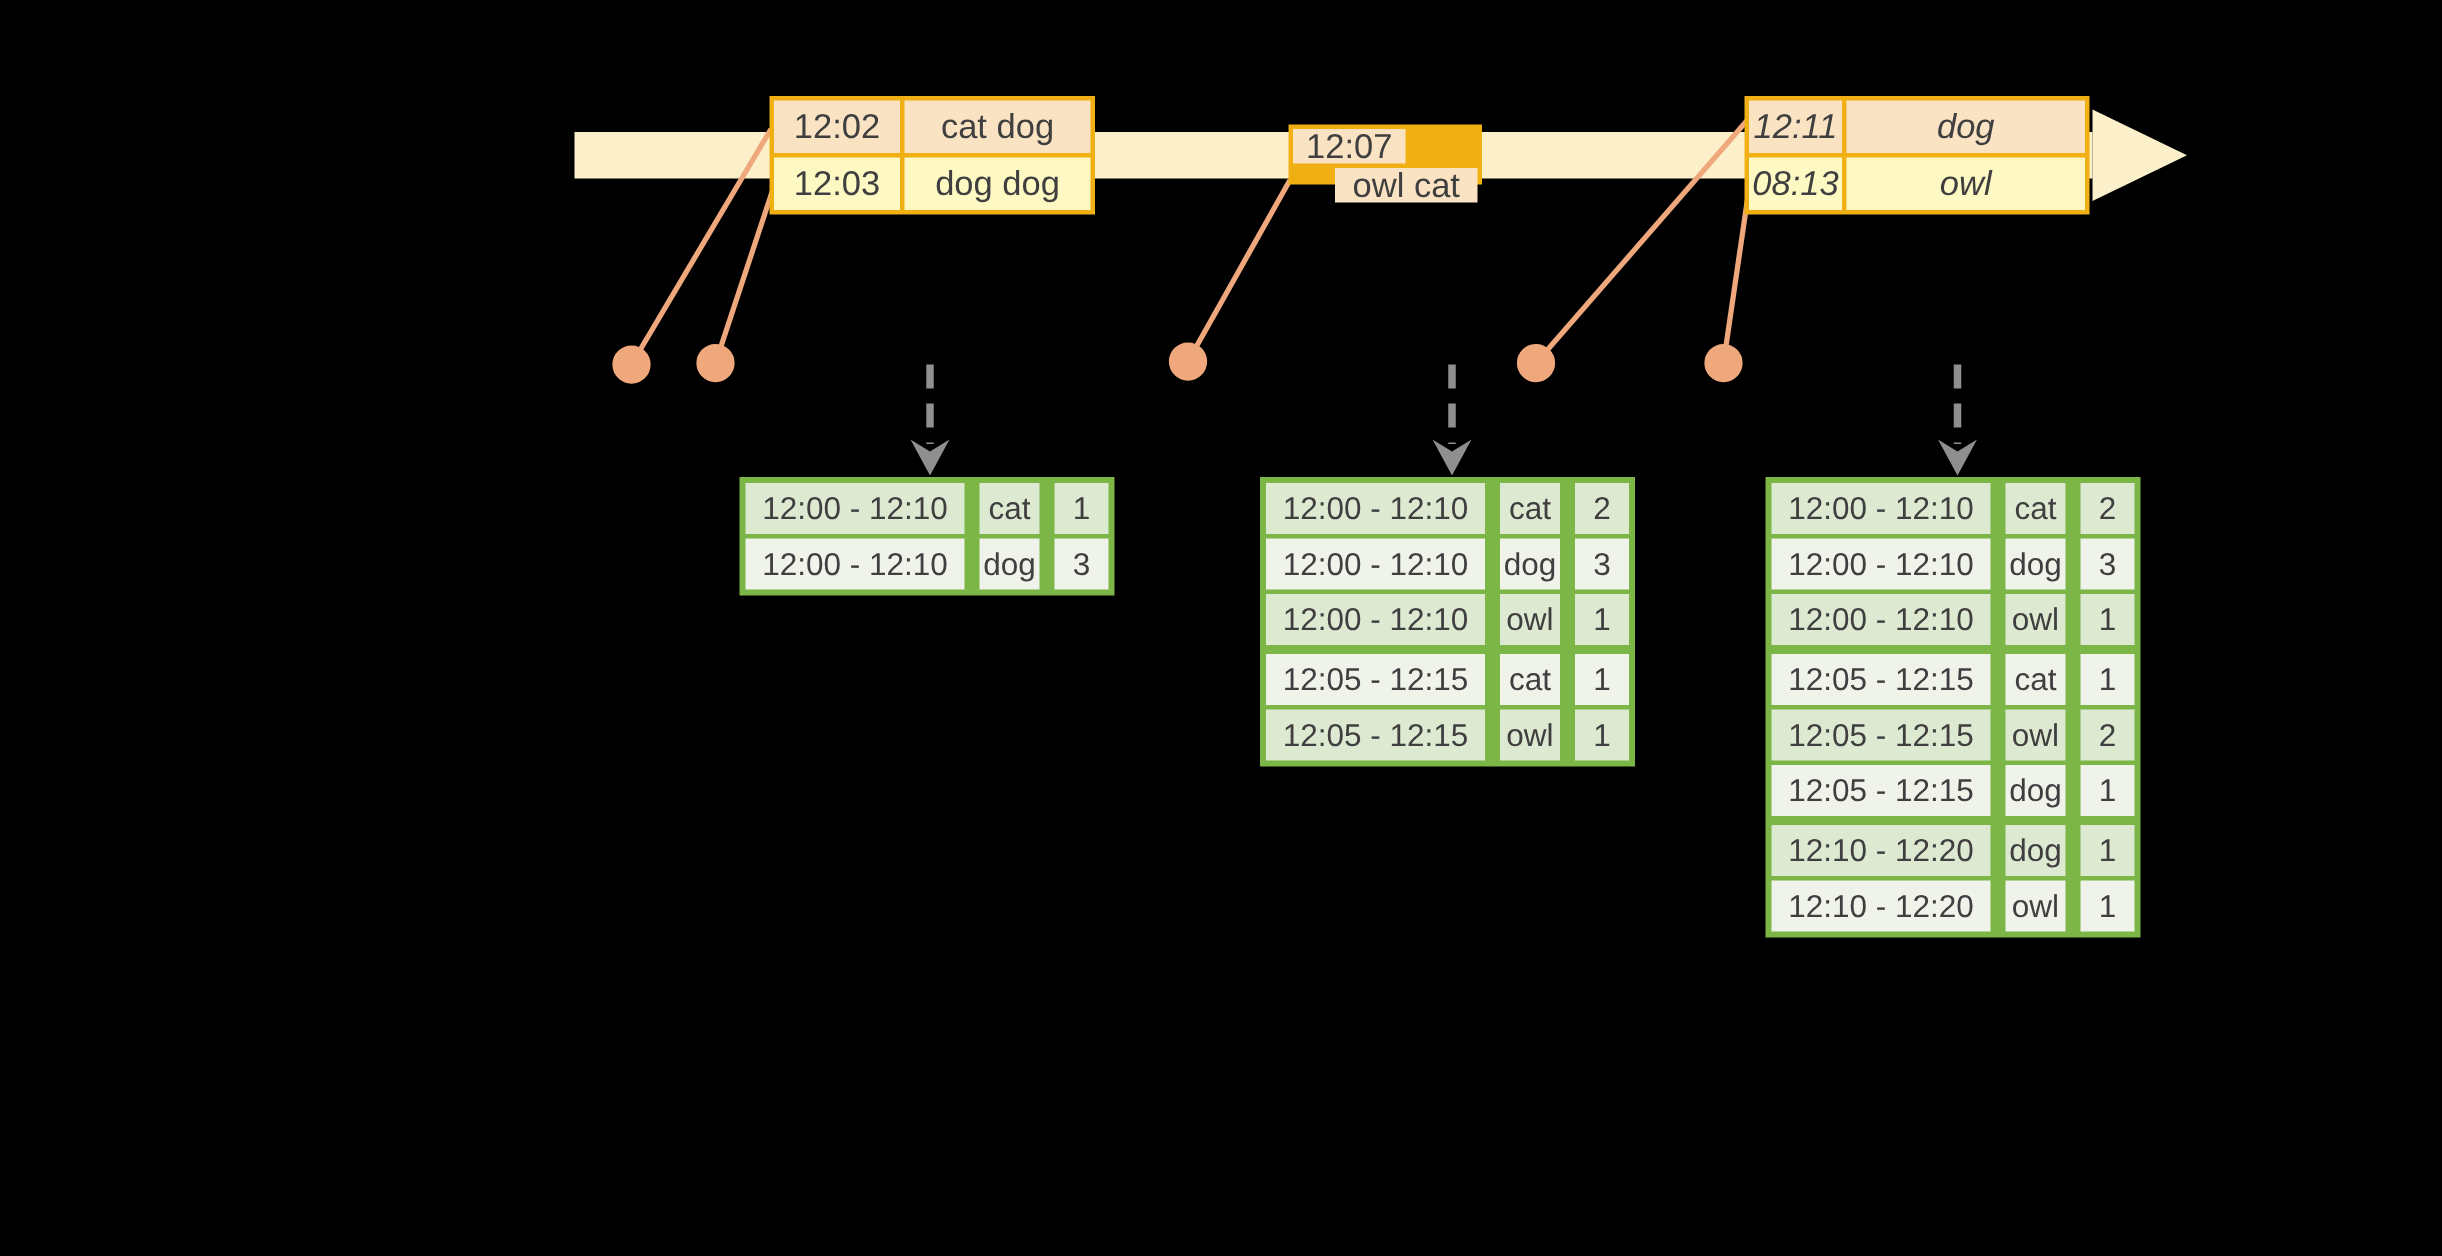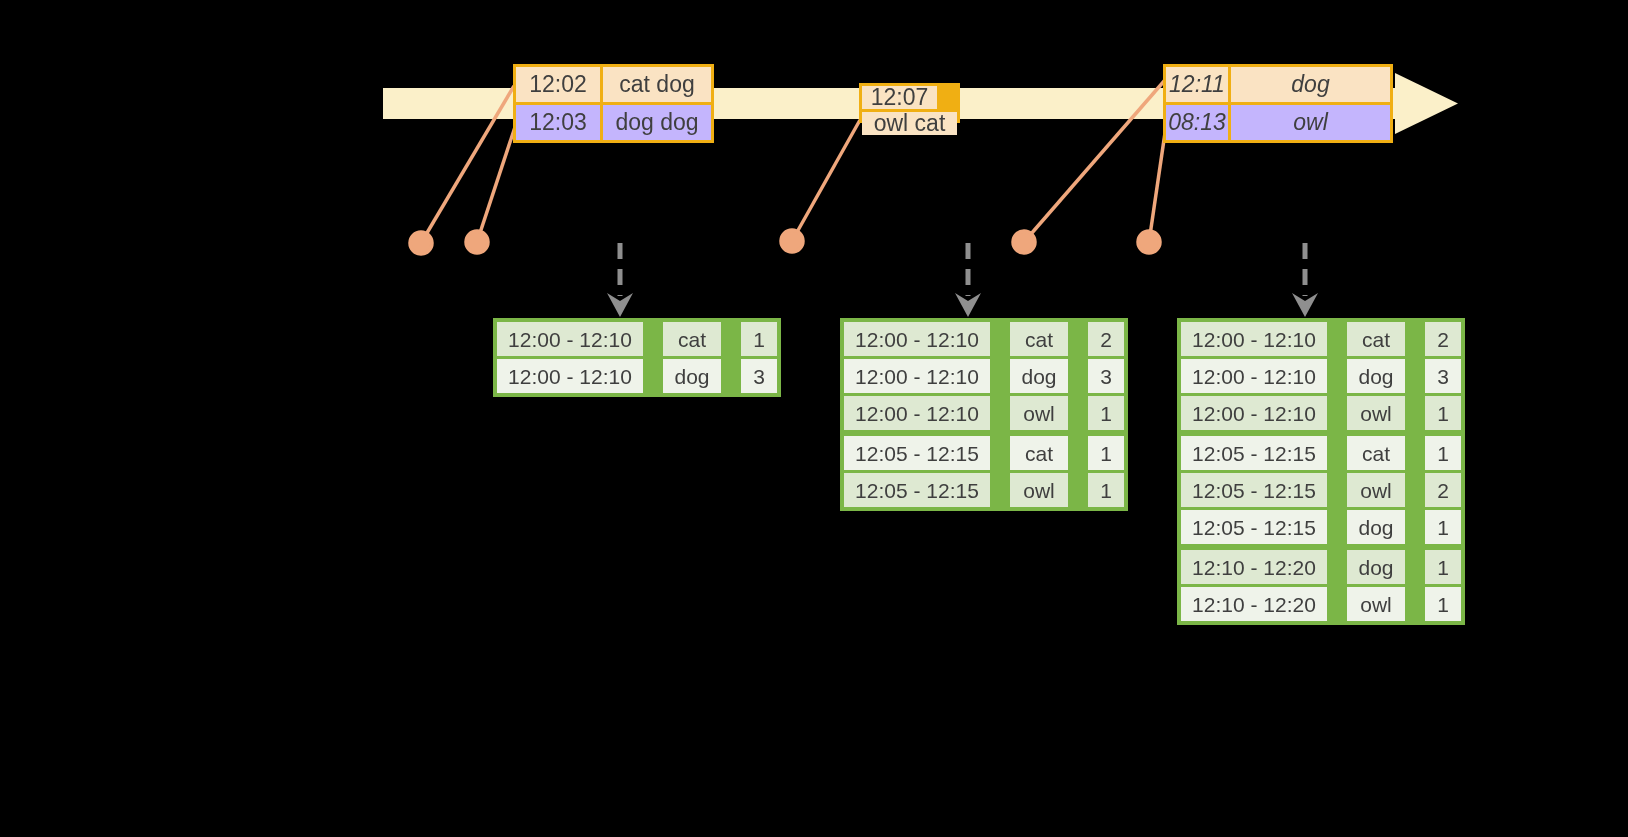--- a/index.html
+++ b/index.html
@@ -5,38 +5,38 @@
   html,body{margin:0;padding:0;background:#000;}
   #canvas{
     position:relative;width:1628px;height:837px;background:#000;overflow:hidden;
     font-family:"Liberation Sans", sans-serif;color:#3f3f3f;padding-left:30px;
   }
   #diagram-svg{position:absolute;left:0;top:0;z-index:1;}
 
   
   .event-box{position:absolute;background:#F0AF13;padding:3px;display:flex;flex-direction:column;gap:3px;z-index:2;box-sizing:border-box;}
   .erow{display:flex;gap:3px;height:35px;}
-  .ecell{display:flex;align-items:center;justify-content:center;background:#c4b5fd;font-size:23px;line-height:1;}
+  .ecell{display:flex;align-items:center;justify-content:center;background:#fef9c3;font-size:23px;line-height:1;}
   .erow.dark .ecell{background:#FAE3C3;}
   #e1{left:513px;top:64px;}
-  #e1 .etime{width:84px;} #e1 .eword{width:108px;}
+  #e1 .etime{width:84px;} #e1 .eword{width:124px;}
   #e2{left:859px;top:83px;}
-  #e2 .etime{width:75px;} #e2 .eword{width:95px;}
+  #e2 .etime{width:75px;} #e2 .eword{width:95px;margin-left:28px;}
   #e2 .erow{height:34px;flex-direction:column;}
   #e3{left:1163px;top:64px;font-style:italic;}
   #e3 .etime{width:62px;} #e3 .eword{width:159px;}
 
   
   .result-table{position:absolute;background:#7BB647;padding:4px;display:flex;flex-direction:column;z-index:2;box-sizing:border-box;}
-  .trow{display:flex;gap:20px;height:34px;margin-top:3px;}
+  .trow{display:flex;gap:10px;height:34px;margin-top:3px;}
   .trow.first{margin-top:0;}
   .trow.new-group{margin-top:6px;}
   .tcell{display:flex;align-items:center;justify-content:center;background:#EFF3EA;font-size:21px;line-height:1;}
   .trow.dark .tcell{background:#DEE9D2;}
-  .twin{width:146px;} .tword{width:58px;} .tcnt{width:36px;}
+  .twin{width:146px;} .tword{width:40px;} .tcnt{width:36px;}
   #t1{left:493px;top:318px;}
   #t2{left:840px;top:318px;}
   #t3{left:1177px;top:318px;}
 </style>
 </head>
 <body>
 
 <div id="canvas">
 
   <svg id="diagram-svg" width="1628" height="837" viewBox="0 0 1628 837">

